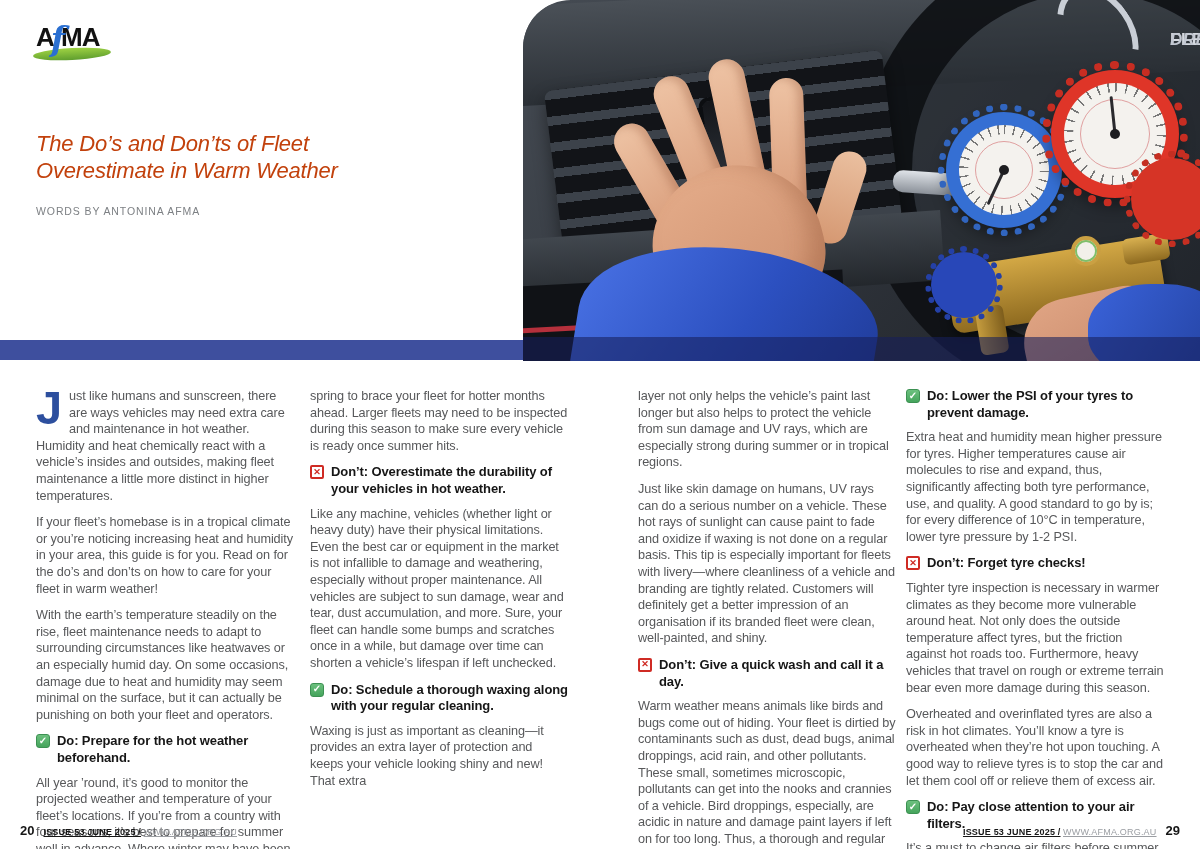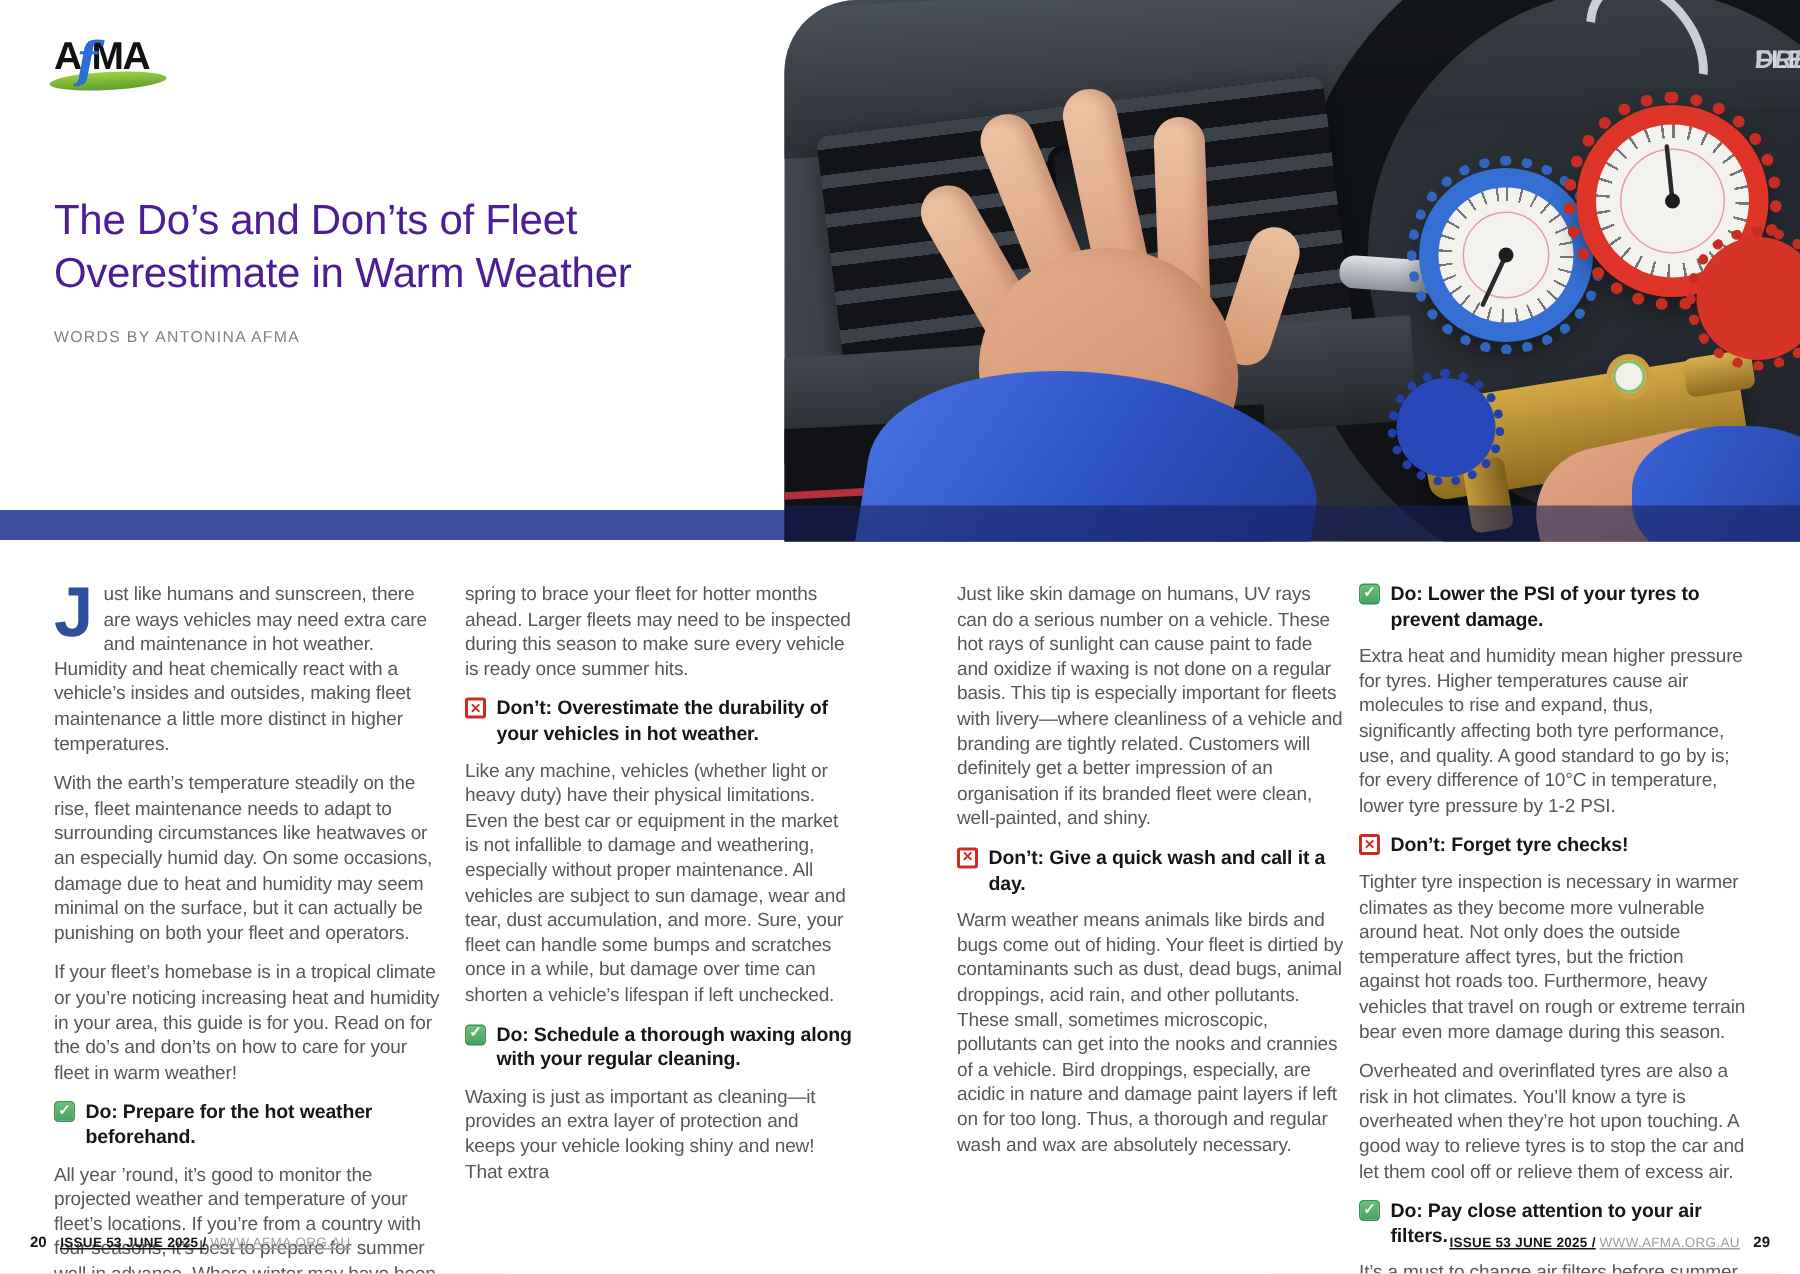--- a/index.html
+++ b/index.html
@@ -16,21 +16,21 @@
   .logo-a, .logo-ma { font-weight:900; font-size:26px; color:#111; letter-spacing:-1px; line-height:1; }
   .logo-f { font-family:"DejaVu Serif", serif; font-style:italic; font-weight:700;
     font-size:33px; color:#2a6fd1; line-height:0.8; margin:0 -4px 0 -3px; position:relative; top:3px; z-index:3; }
   .logo-swoosh { position:absolute; left:-3px; top:24px; width:78px; height:12px;
     background:linear-gradient(180deg,#9ed243,#5f9e2e); border-radius:50%;
     transform:rotate(-3deg); z-index:1; }
 
   
   .title-block { position:absolute; left:36px; top:122px; width:470px; }
   .title { font-size:31px; font-weight:800; color:#2d4f9e; letter-spacing:-0.3px; line-height:1.05; }
-  .subtitle { margin-top:8px; font-size:28px; font-weight:400; color:#4c1d95; line-height:1.24; letter-spacing:-0.2px; }
+  .subtitle { margin-top:8px; font-size:22px; font-weight:400; color:#c2410c; line-height:1.24; letter-spacing:-0.2px;font-style:italic; }
   .byline { margin-top:20px; font-size:10.5px; color:#7d8084; letter-spacing:0.9px; }
 
   
   .page-band { position:absolute; left:0; top:340px; width:1200px; height:20px; background:#3e4f9e; z-index:1; }
 
   
   .photo { position:absolute; left:523px; top:0; width:677px; height:361px;
     border-radius:48px 0 0 0; overflow:hidden; z-index:2;
     background:linear-gradient(130deg,#464c54 0%, #31363d 45%, #1d2026 100%); }
   .photo * { position:absolute; }
@@ -122,21 +122,21 @@
   .tip { display:flex; gap:7px; align-items:flex-start; margin:3px 0 8px;
     font-size:13px; font-weight:700; color:#161616; line-height:1.28; }
   .tip-icon { flex:0 0 auto; width:14px; height:14px; margin-top:1px; border-radius:3px;
     display:flex; align-items:center; justify-content:center; font-size:10px; font-weight:700; }
   .tip-do .tip-icon { background:linear-gradient(180deg,#6cc07e,#45a45c); border:1px solid #3c9152; color:#fff; }
   .tip-dont .tip-icon { background:#fff; border:2px solid #cf2b24; color:#cf2b24; font-size:9px; border-radius:2px; }
 
   
   .footer { position:absolute; top:823px; font-size:9px; display:flex; gap:9px; align-items:baseline; }
   .footer-left { left:20px; } .footer-right { right:20px; }
-  .page-num { font-weight:800; font-size:10px; color:#161616; }
+  .page-num { font-weight:800; font-size:13px; color:#161616; }
   .issue { font-weight:700; color:#161616; letter-spacing:0.2px;text-decoration:underline; }
   .url { color:#9b9ea3; letter-spacing:0.2px;text-decoration:underline; }
 </style>
 </head>
 <body>
 
 <div class="spread">
 
   <div class="logo">
     <div class="logo-letters">
@@ -203,22 +203,22 @@
     <div class="sleeve2"></div>
     <div class="photo-band"></div>
     <div class="fleetdrive">
       <span class="fd-fleet">FLEET</span>
         <span class="fd-drive">DRIVE</span>
     </div>
   </div>
 
   <div class="col col-1">
     <p><span class="dropcap">J</span><span>ust like humans and sunscreen, there are ways vehicles may need extra care and maintenance in hot weather. Humidity and heat chemically react with a vehicle’s insides and outsides, making fleet maintenance a little more distinct in higher temperatures.</span></p>
+    <p>If your fleet’s homebase is in a tropical climate or you’re noticing increasing heat and humidity in your area, this guide is for you. Read on for the do’s and don’ts on how to care for your fleet in warm weather!</p>
     <p>With the earth’s temperature steadily on the rise, fleet maintenance needs to adapt to surrounding circumstances like heatwaves or an especially humid day. On some occasions, damage due to heat and humidity may seem minimal on the surface, but it can actually be punishing on both your fleet and operators.</p>
-    <p>If your fleet’s homebase is in a tropical climate or you’re noticing increasing heat and humidity in your area, this guide is for you. Read on for the do’s and don’ts on how to care for your fleet in warm weather!</p>
     <div class="tip tip-do">
       <span class="tip-icon">✓</span>
       <span>Do: Prepare for the hot weather beforehand.</span>
     </div>
     <p>All year ’round, it’s good to monitor the projected weather and temperature of your fleet’s locations. If you’re from a country with four seasons, it’s best to prepare for summer well in advance. Where winter may have been a time to prioritise warming up your vehicles, take advantage of</p>
   </div>
 
   <div class="col col-2">
     <p>spring to brace your fleet for hotter months ahead. Larger fleets may need to be inspected during this season to make sure every vehicle is ready once summer hits.</p>
     <div class="tip tip-dont">
@@ -227,20 +227,21 @@
     </div>
     <p>Like any machine, vehicles (whether light or heavy duty) have their physical limitations. Even the best car or equipment in the market is not infallible to damage and weathering, especially without proper maintenance. All vehicles are subject to sun damage, wear and tear, dust accumulation, and more.  Sure, your fleet can handle some bumps and scratches once in a while, but damage over time can shorten a vehicle’s lifespan if left unchecked.</p>
     <div class="tip tip-do">
       <span class="tip-icon">✓</span>
       <span>Do: Schedule a thorough waxing along with your regular cleaning.</span>
     </div>
     <p>Waxing is just as important as cleaning—it provides an extra layer of protection and keeps your vehicle looking shiny and new! That extra</p>
   </div>
 
   <div class="col col-3">
+    <p>layer not only helps the vehicle’s paint last longer but also helps to protect the vehicle from sun damage and UV rays, which are especially strong during summer or in tropical regions.</p>
     <p>Just like skin damage on humans, UV rays can do a serious number on a vehicle. These hot rays of sunlight can cause paint to fade and oxidize if waxing is not done on a regular basis. This tip is especially important for fleets with livery—where cleanliness of a vehicle and branding are tightly related. Customers will definitely get a better impression of an organisation if its branded fleet were clean, well-painted, and shiny.</p>
     <div class="tip tip-dont">
       <span class="tip-icon">✕</span>
       <span>Don’t: Give a quick wash and call it a day.</span>
     </div>
     <p>Warm weather means animals like birds and bugs come out of hiding. Your fleet is dirtied by contaminants such as dust, dead bugs, animal droppings, acid rain, and other pollutants. These small, sometimes microscopic, pollutants can get into the nooks and crannies of a vehicle. Bird droppings, especially, are acidic in nature and damage paint layers if left on for too long. Thus, a thorough and regular wash and wax are absolutely necessary.</p>
   </div>
 
   <div class="col col-4">
     <div class="tip tip-do" style="margin-top:0;">

